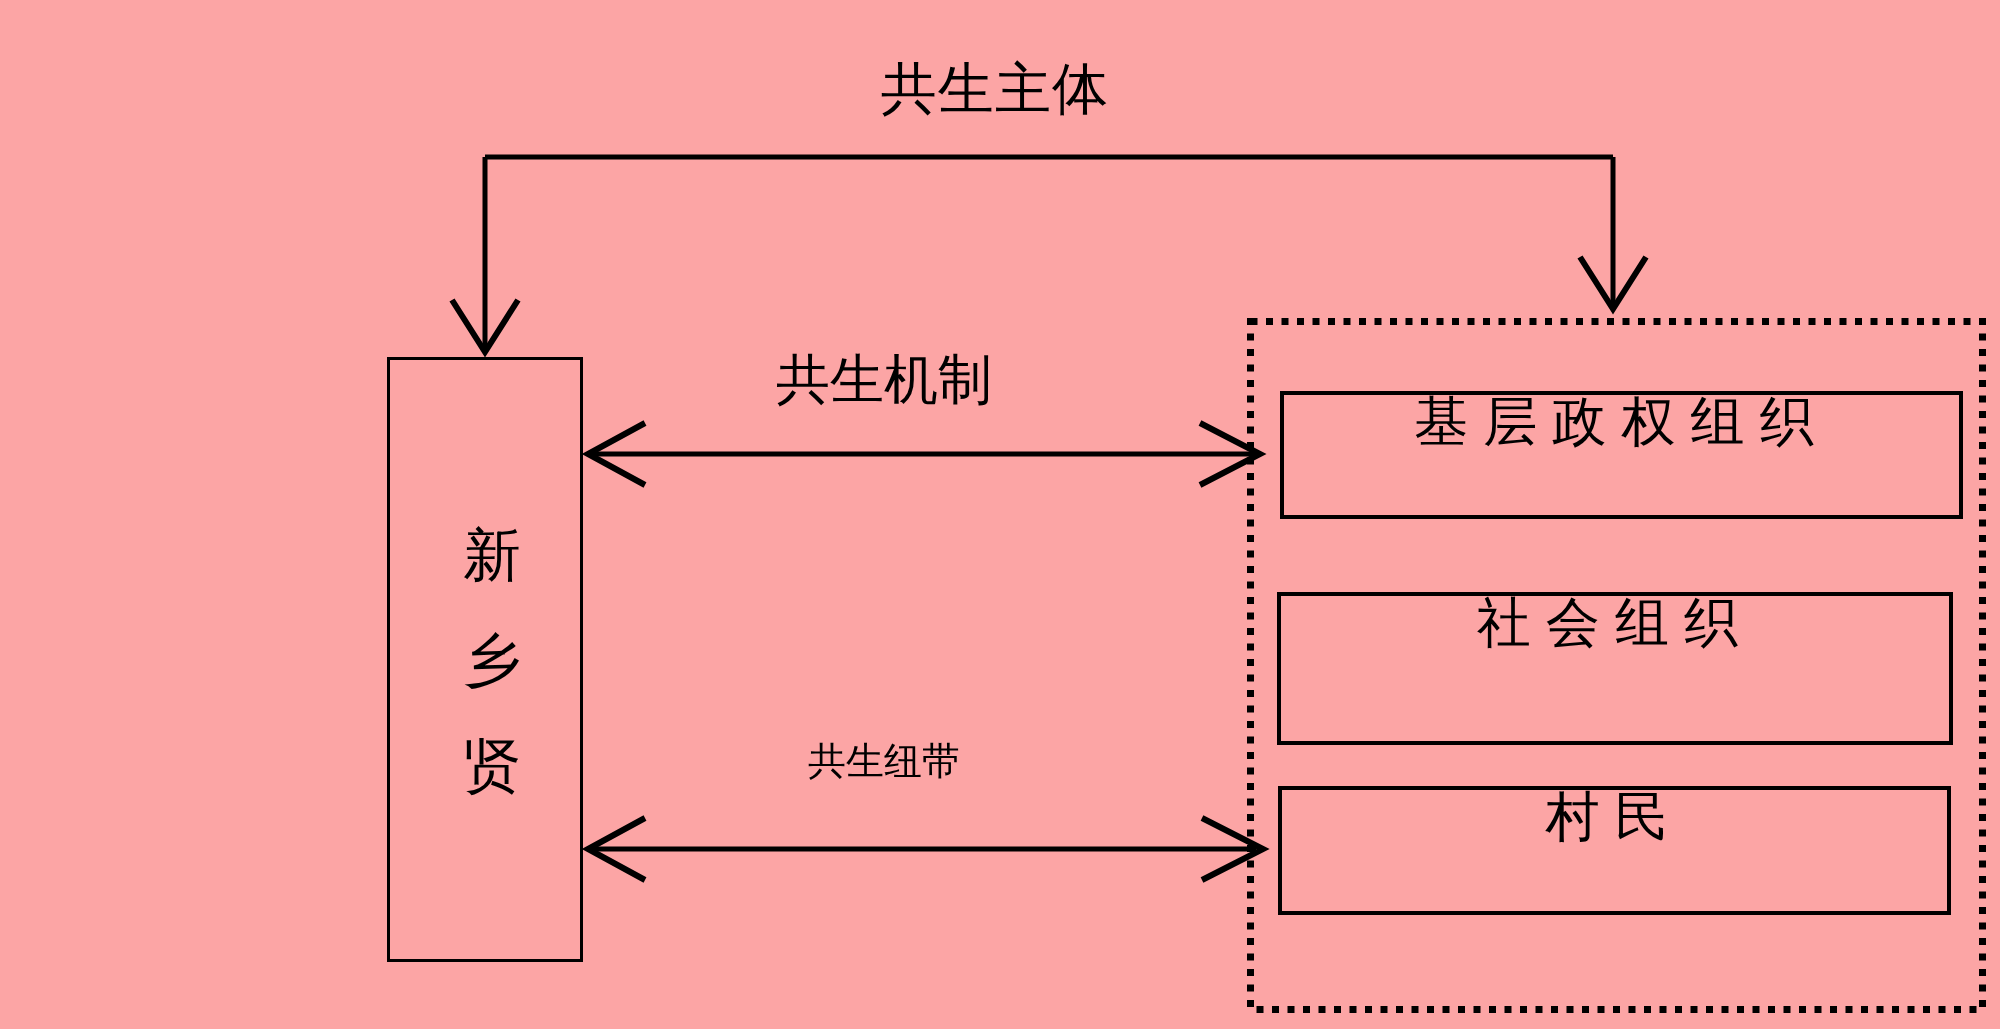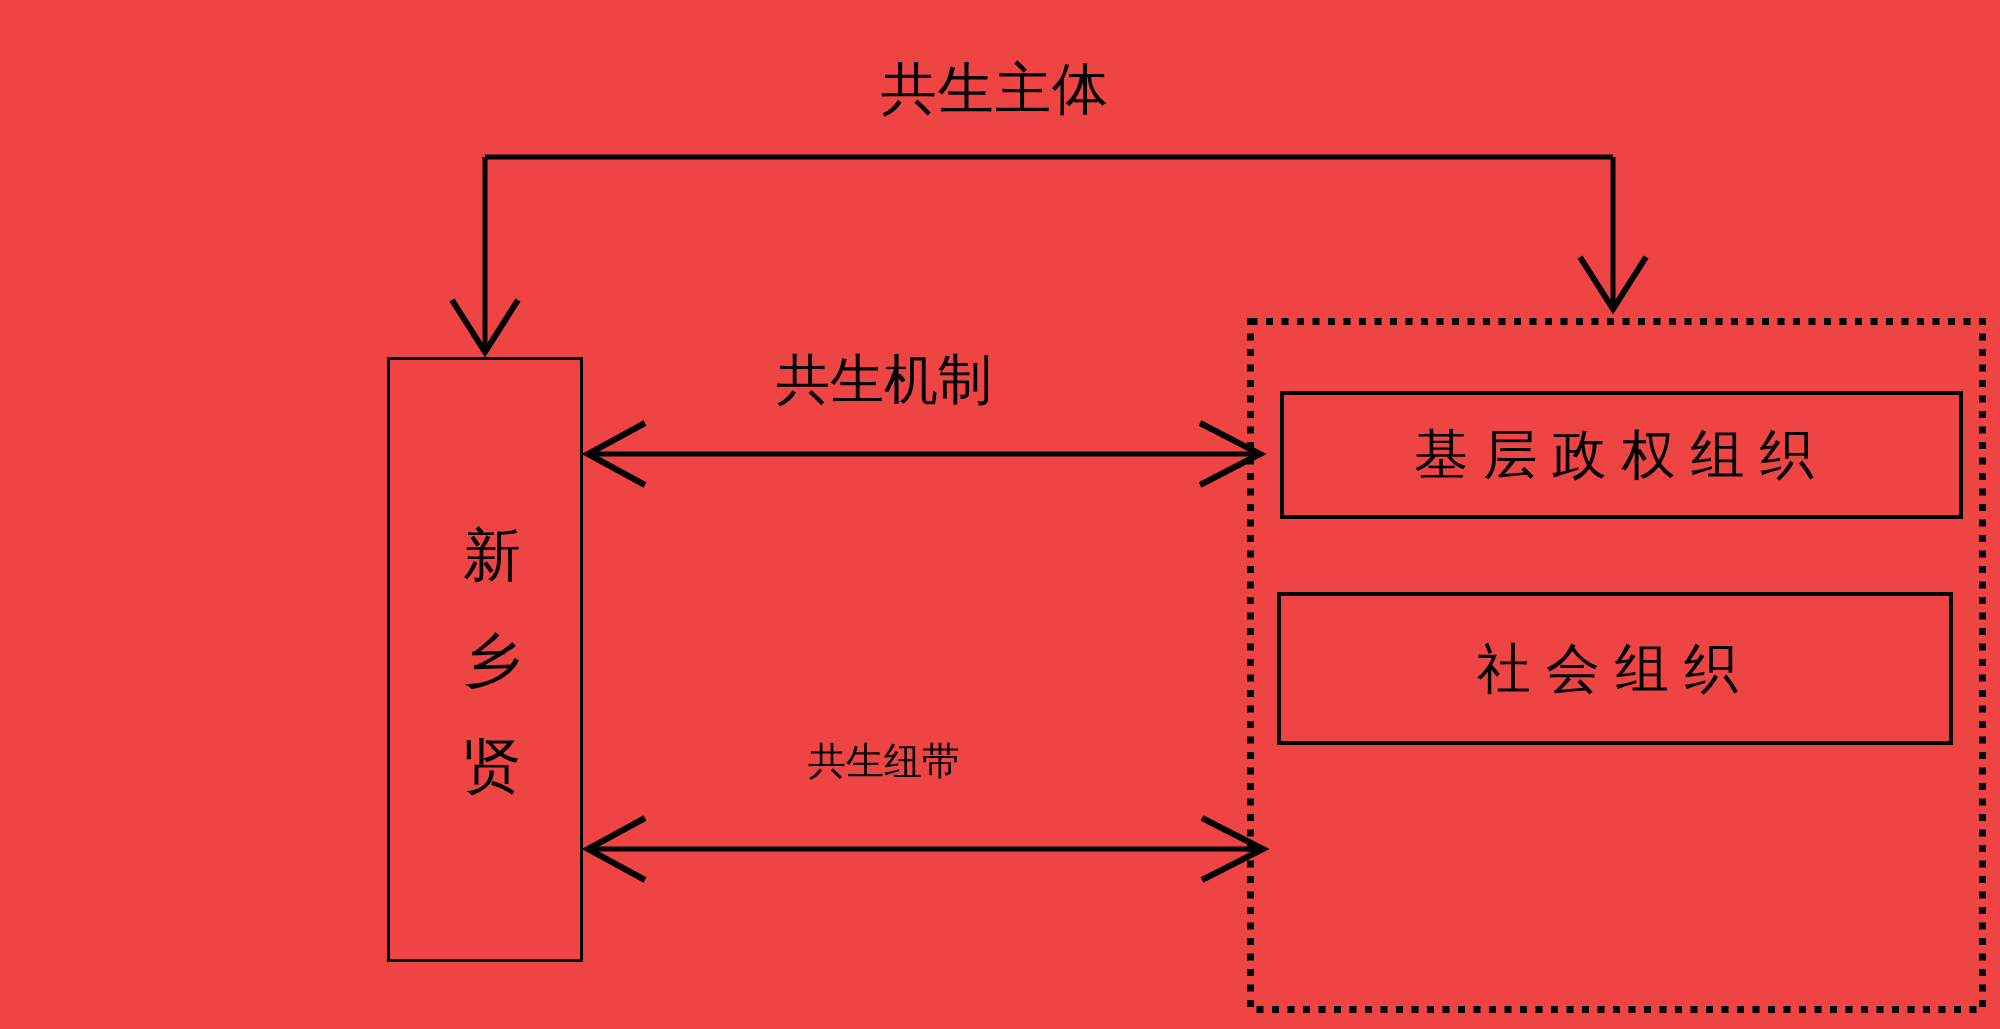--- a/index.html
+++ b/index.html
@@ -1,20 +1,20 @@
 <!DOCTYPE html>
 <html><head>
 <meta charset="utf-8">
 <style>
   html, body { margin: 0; padding: 0; background: #ffffff; }
   .canvas {
     position: relative;
     width: 2000px;
     height: 1029px;
-    background: #ef4444;
+    background: #fca5a5;
     font-family: "DejaVu Serif", "Liberation Serif", serif;
     color: #000000;
     overflow: hidden;
   }
   .layer-svg {
     position: absolute;
     left: 0; top: 0;
     width: 2000px; height: 1029px;
   }
   .label {
@@ -49,21 +49,21 @@
     gap: 47px;
     font-size: 58px;
     line-height: 1;
   }
   .left-box .vchar { display: block; margin-left: 14px; }
   .inner-box {
     position: absolute;
     border: 4px solid #000;
     box-sizing: border-box;
     display: flex;
-    align-items: center;
+    align-items: flex-start;
     justify-content: center;
     font-size: 54px;
     letter-spacing: 0.28em;
     line-height: 1;
   }
   .box-gov      { left: 1280px; top: 391px; width: 683px; height: 128px; }
   .box-social   { left: 1277px; top: 592px; width: 676px; height: 153px; }
   .box-villager { left: 1278px; top: 786px; width: 673px; height: 129px; }
 </style>
 </head>
@@ -106,14 +106,17 @@
     <span class="vchar">乡</span>
     <span class="vchar">贤</span>
   </div>
 
   <div class="inner-box box-gov">
     <span>基层政权组织</span>
   </div>
   <div class="inner-box box-social">
     <span>社会组织</span>
   </div>
+  <div class="inner-box box-villager">
+    <span>村民</span>
+  </div>
 
 </div>
 
 </body></html>

